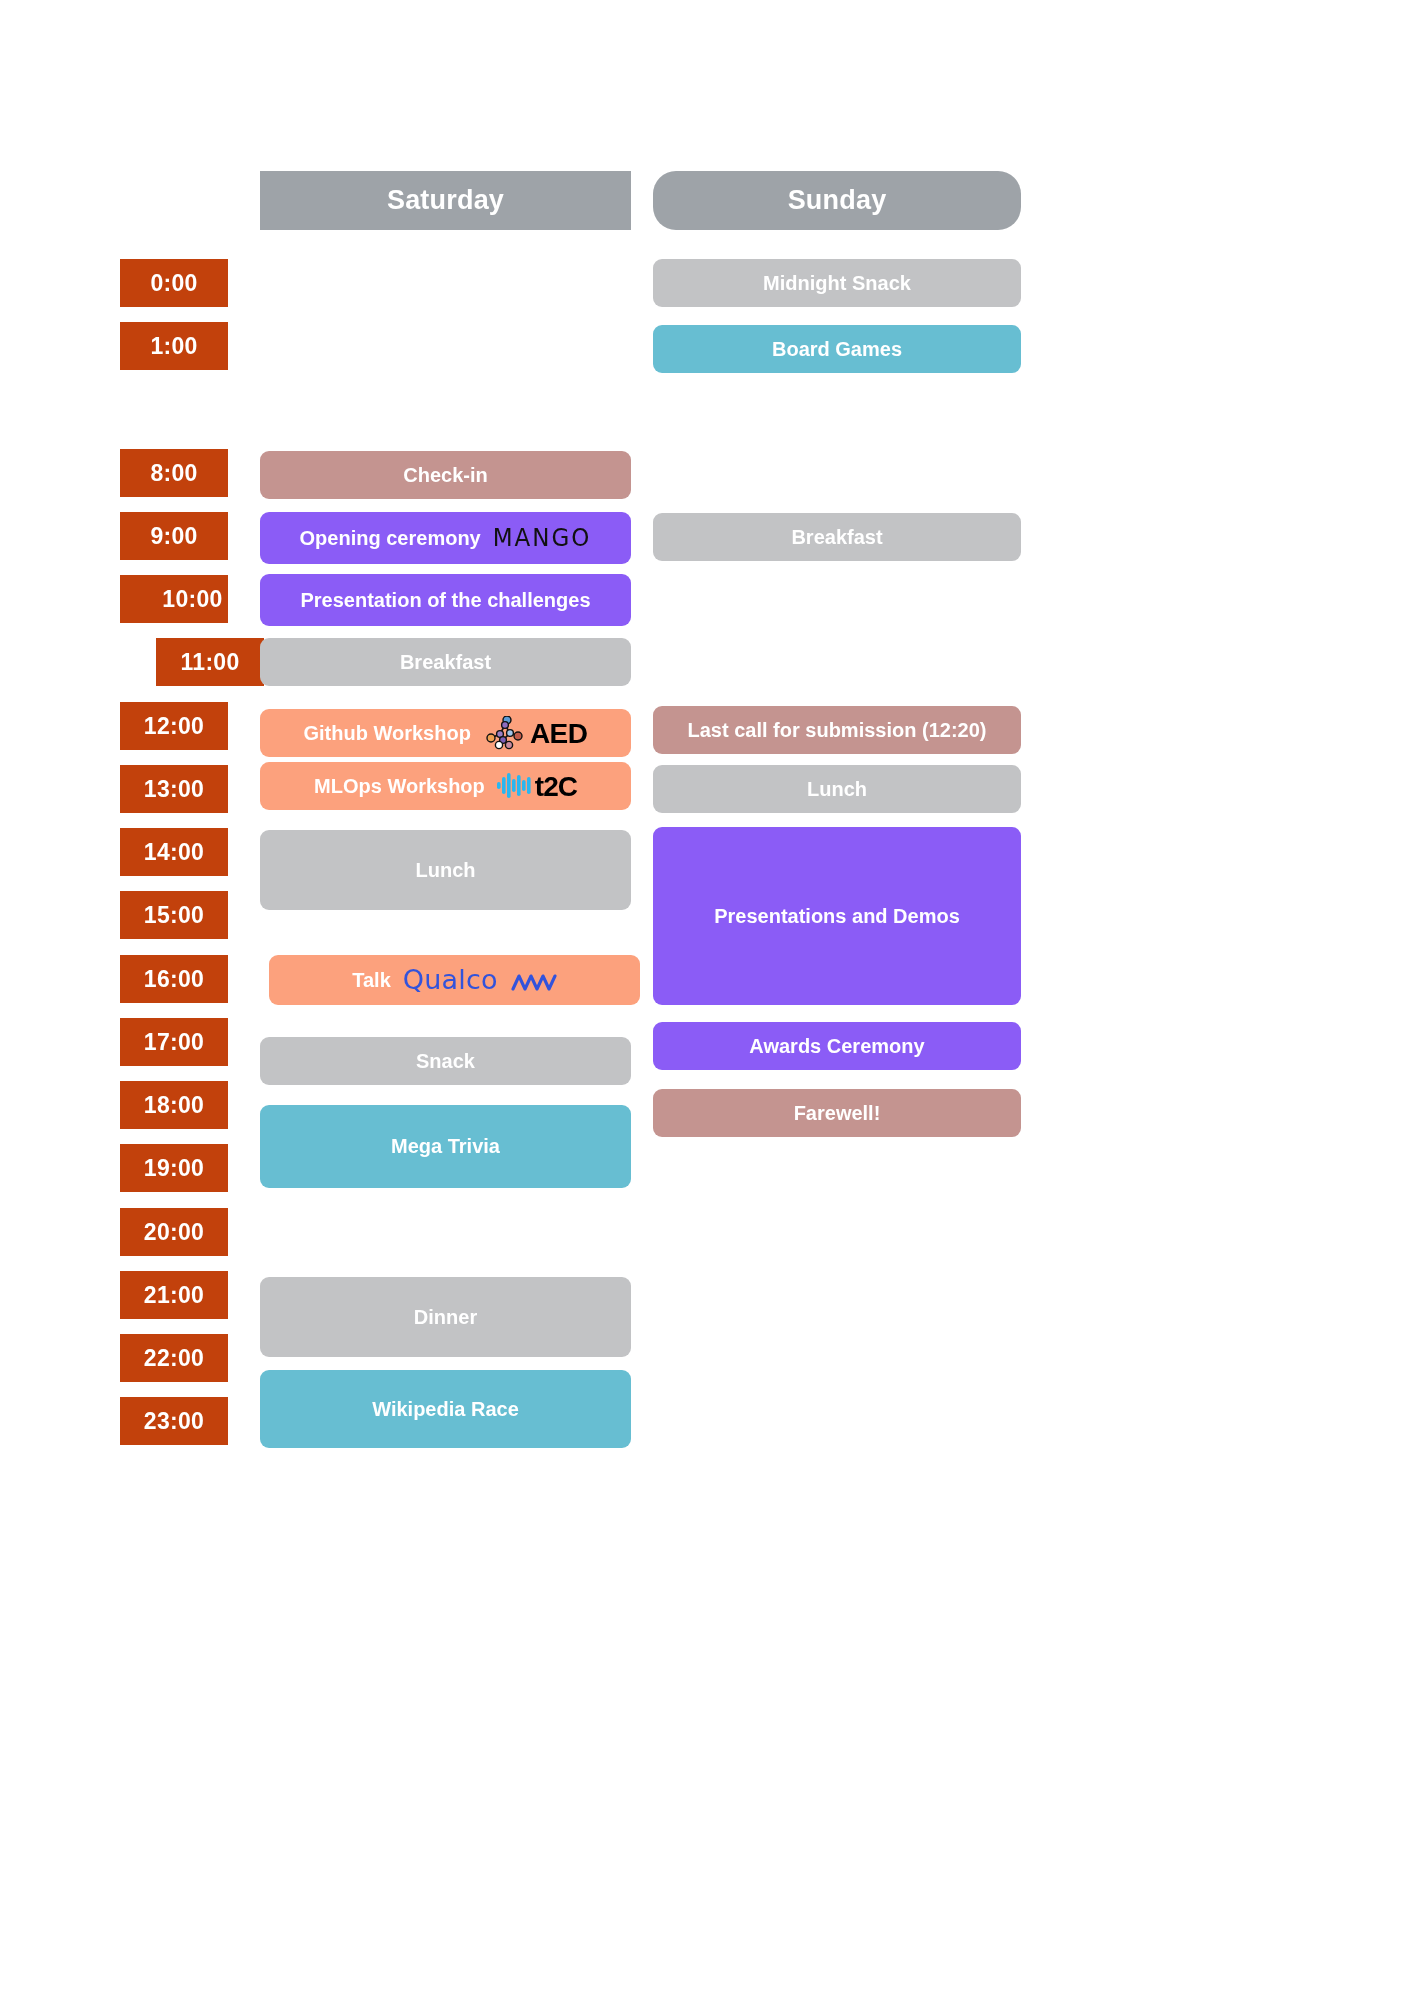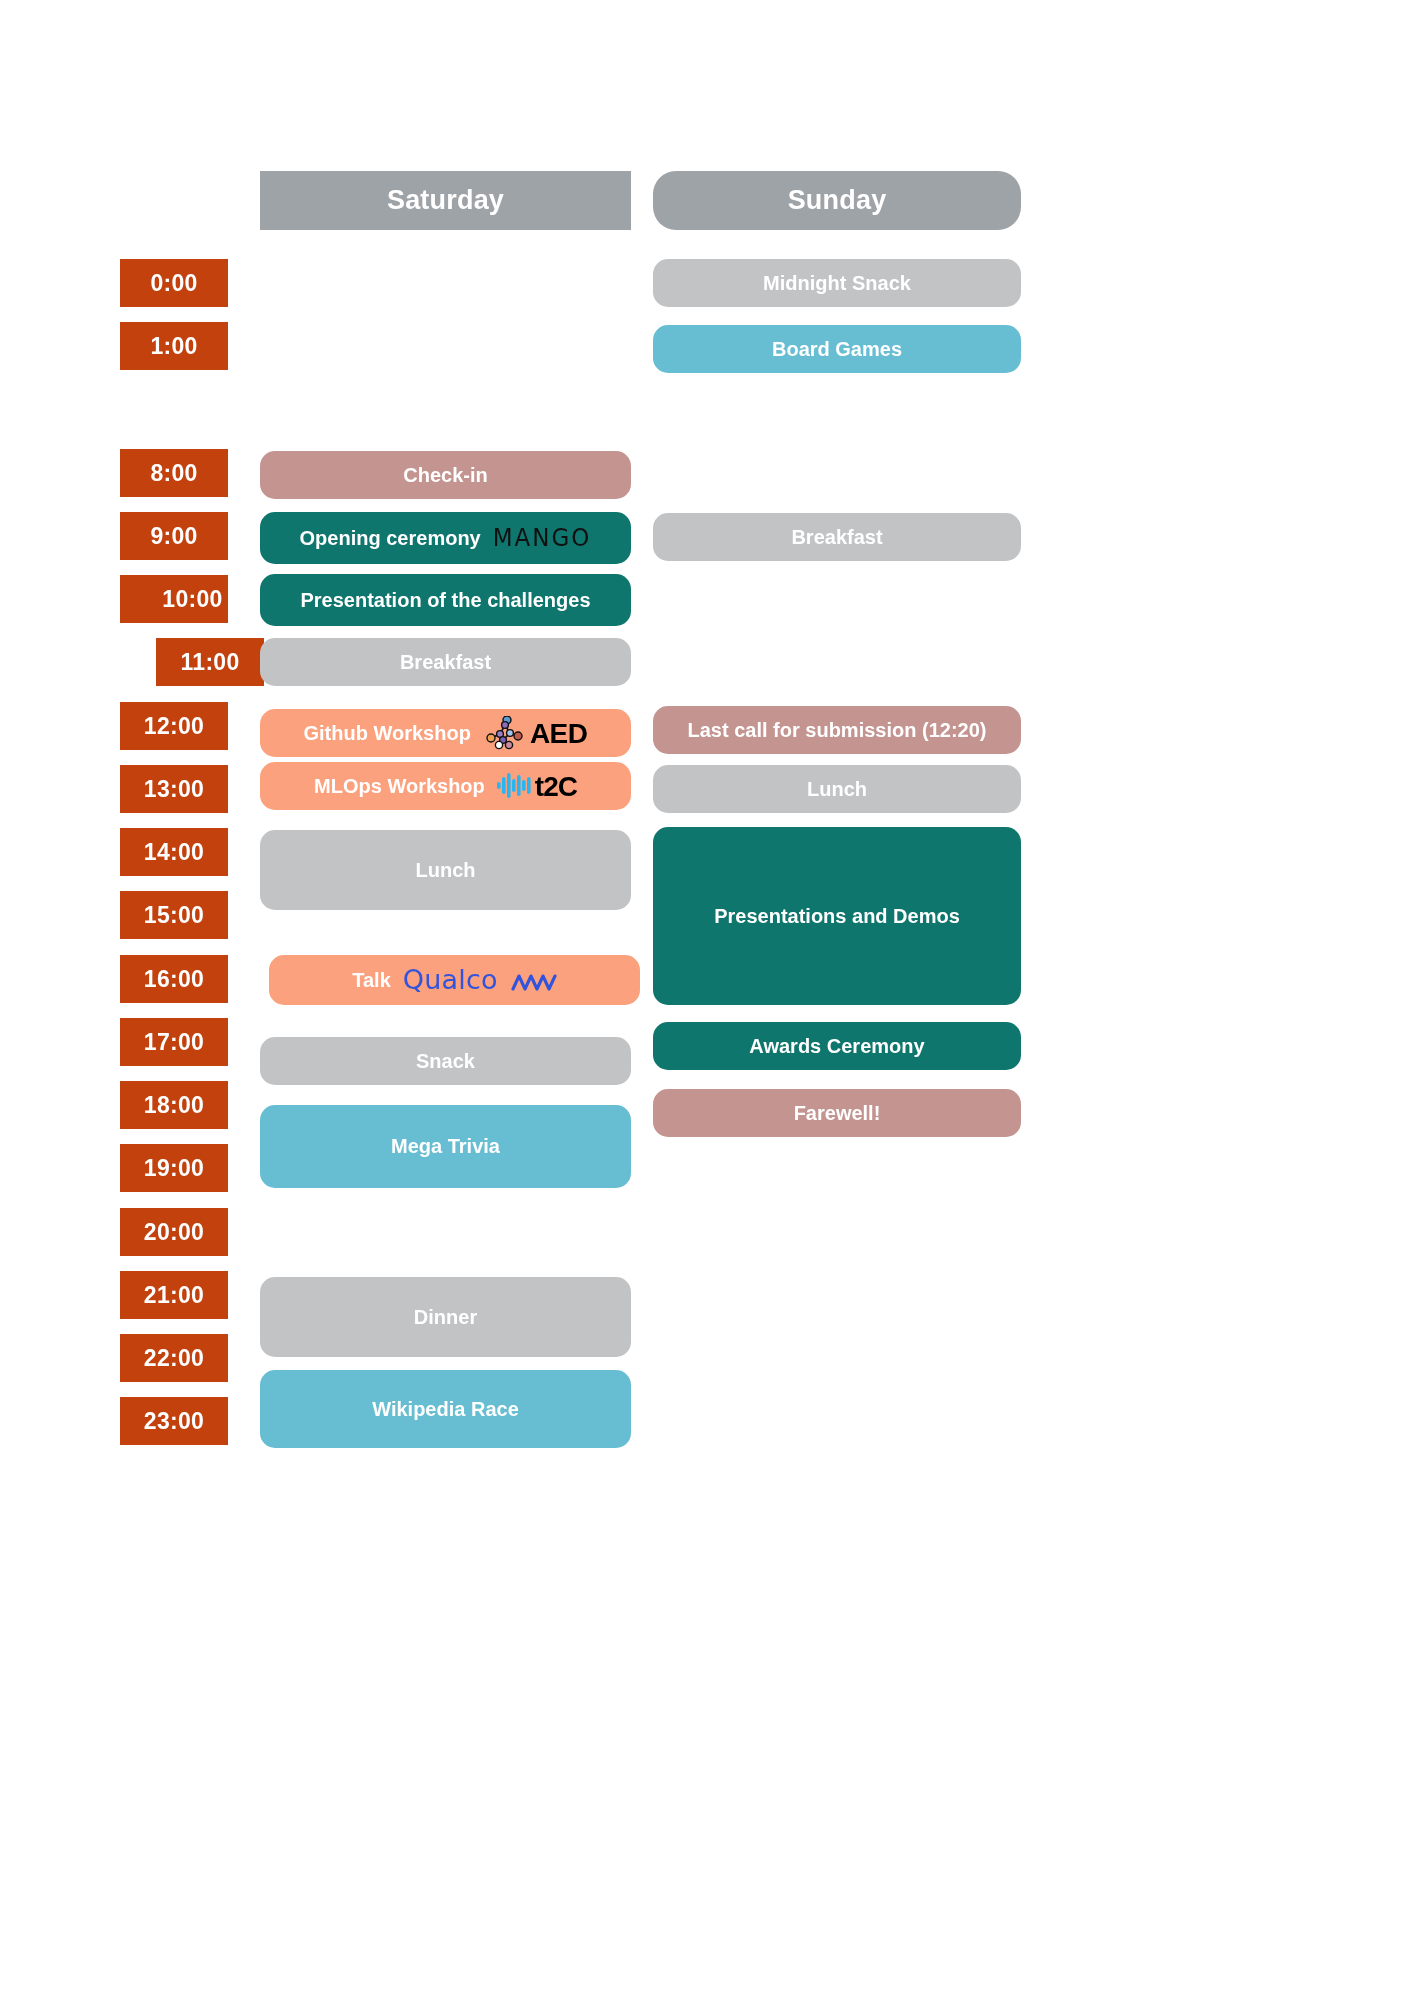--- a/index.html
+++ b/index.html
@@ -22,28 +22,28 @@
   }
 
   
   .timechip{
     background:#c2410c;border-radius:0;
     color:#ffffff;font-weight:bold;font-size:23px;letter-spacing:.3px;
   }
 
   
   .event{
-    border-radius:15px;color:#ffffff;font-weight:bold;font-size:20px;
+    border-radius:9px;color:#ffffff;font-weight:bold;font-size:20px;
     text-align:center;line-height:1.25;padding:8px 10px;gap:12px;
   }
   .event .label{white-space:nowrap;}
 
   
   .c-gray  {background:#c2c3c5;}
-  .c-teal  {background:#0f766e;}
+  .c-teal  {background:#8b5cf6;}
   .c-rose  {background:#c49490;}
   .c-orange{background:#fca17d;}
   .c-blue  {background:#67bed2;}
 
   
   .logo{display:inline-flex;align-items:center;flex:0 0 auto;}
 
   
   .logo-mango{
     color:#111111;font-size:23px;font-weight:400;

